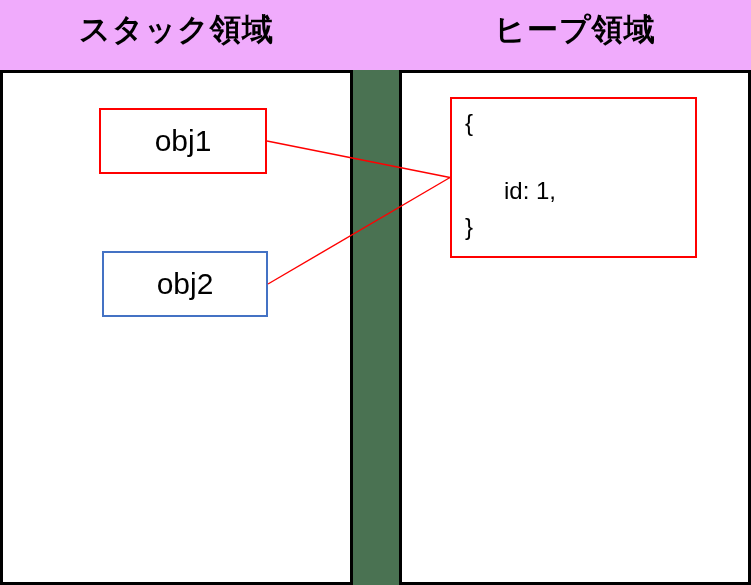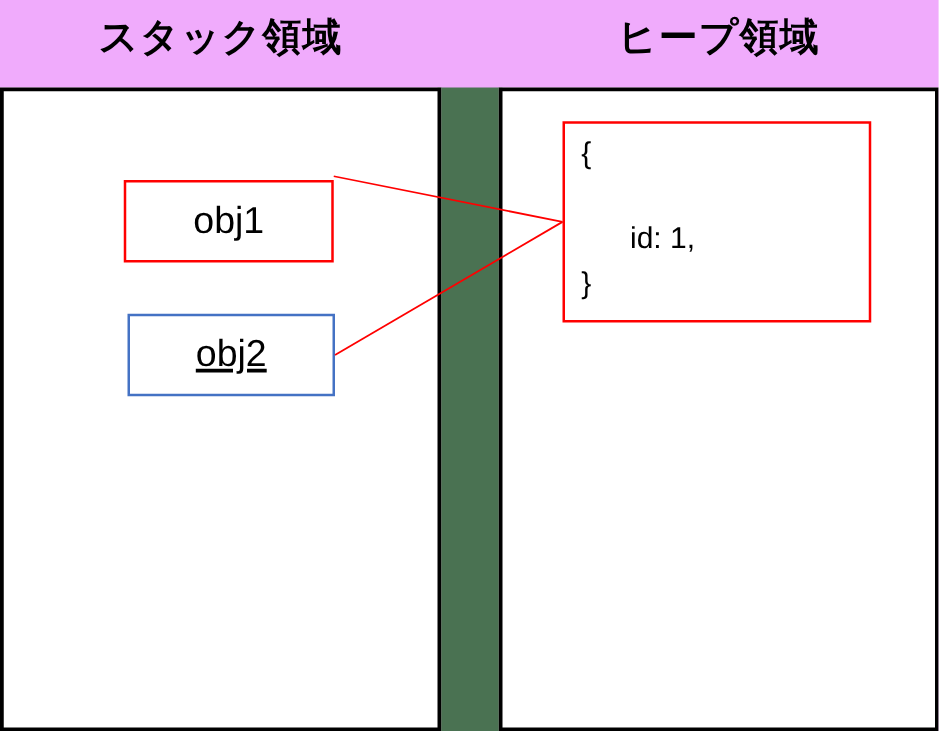--- a/index.html
+++ b/index.html
@@ -47,22 +47,22 @@
     position: absolute;
     z-index: 3;
     background: #ffffff;
     border: 2.5px solid #ff0000;
     display: flex;
     align-items: center;
     justify-content: center;
     font-size: 30px;
     color: #000000;
   }
-  #obj1-box { left: 99px;  top: 108px; width: 168px; height: 66px; margin-top: 36px; }
-  #obj2-box { left: 102px; top: 251px; width: 166px; height: 66px; text-decoration: underline; }
+  #obj1-box { left: 99px;  top: 108px; width: 168px; height: 66px; }
+  #obj2-box { left: 102px; top: 251px; width: 166px; height: 66px; }
   .heap-object-box {
     position: absolute;
     left: 450px; top: 97px;
     width: 247px; height: 161px;
     z-index: 3;
     background: #ffffff;
     border: 2.5px solid #ff0000;
     padding: 6px 0 0 13px;
     font-size: 24px;
     line-height: 36px;

